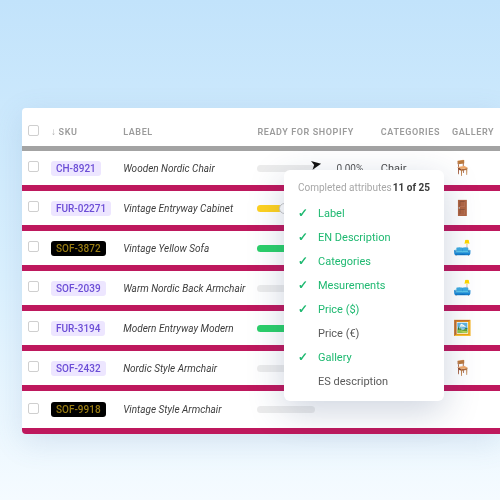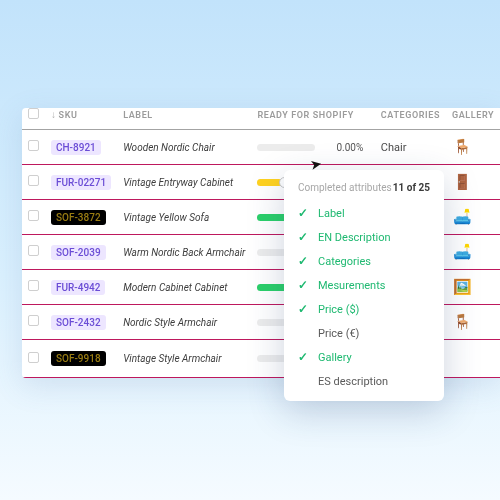--- a/index.html
+++ b/index.html
@@ -22,27 +22,27 @@
     border-radius: 4px 0 0 4px;
     overflow: hidden;
   }
   table { width: 100%; border-collapse: collapse; }
   th {
     font-size: 9px;
     letter-spacing: 0.6px;
     color: #9b9b9b;
     font-weight: 600;
     text-align: left;
-    padding: 0 6px 8px;
-    border-bottom: 1px solid #a3a3a3;
+    padding: 17px 6px 8px;
+    border-bottom: 5px solid #a3a3a3;
     white-space: nowrap;
   }
   td {
     padding: 7px 6px;
-    border-bottom: 1px solid #be185d;
+    border-bottom: 6px solid #be185d;
     vertical-align: middle;
     white-space: nowrap;
   }
   .chkcell { width: 24px; text-align: center; }
   .chk {
     width: 11px; height: 11px;
     border: 1px solid #cfcfcf;
     border-radius: 2px;
     display: inline-block;
     background: #fff;
@@ -196,22 +196,22 @@
                 <div class="bar-fill" style="width:0%;background:#ececec"></div>
               </div>
               <span class="pct"></span>
             </div>
           </td>
           <td></td>
           <td><span class="thumb">🛋️</span></td>
         </tr>
         <tr>
           <td class="chkcell"><span class="chk"></span></td>
-          <td><span class="sku sku-b">FUR-4942</span></td>
-          <td class="label-cell">Modern Cabinet Cabinet</td>
+          <td><span class="sku sku-b">FUR-3194</span></td>
+          <td class="label-cell">Modern Entryway Modern</td>
           <td>
             <div class="progress-wrap">
               <div class="bar">
                 <div class="bar-fill" style="width:100%;background:#2bd06a"></div>
               </div>
               <span class="pct"></span>
             </div>
           </td>
           <td></td>
           <td><span class="thumb">🖼️</span></td>

